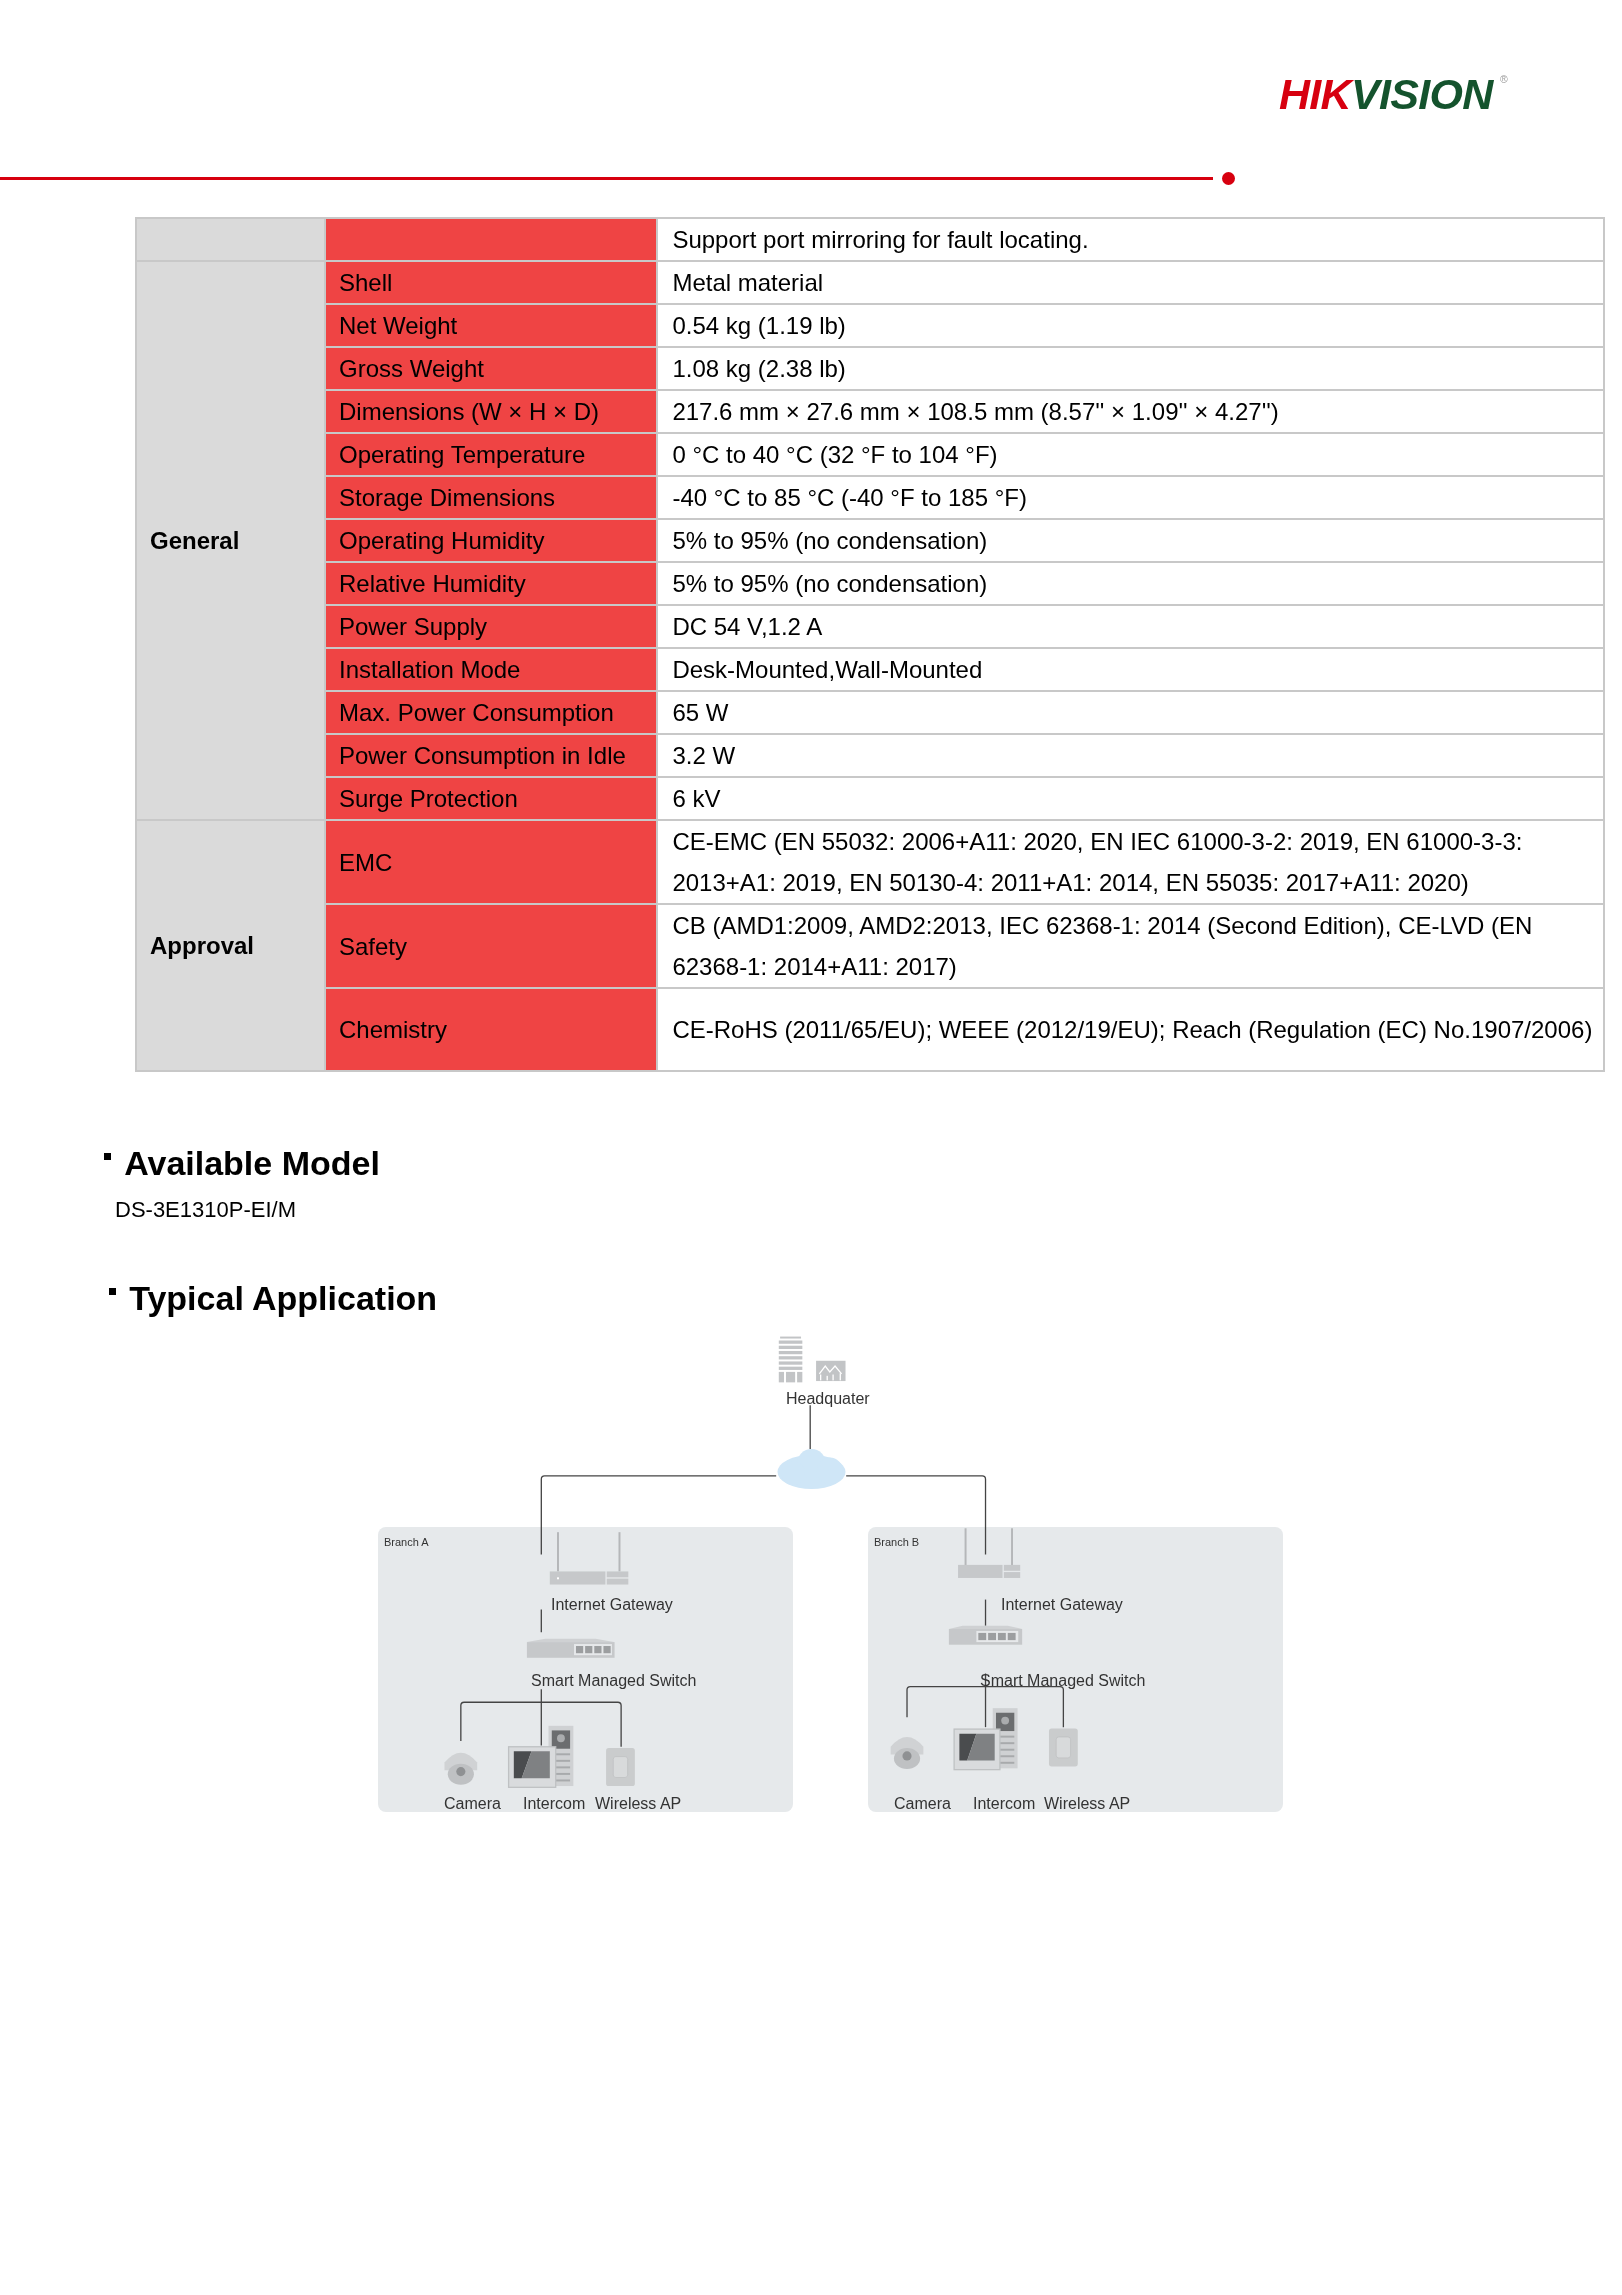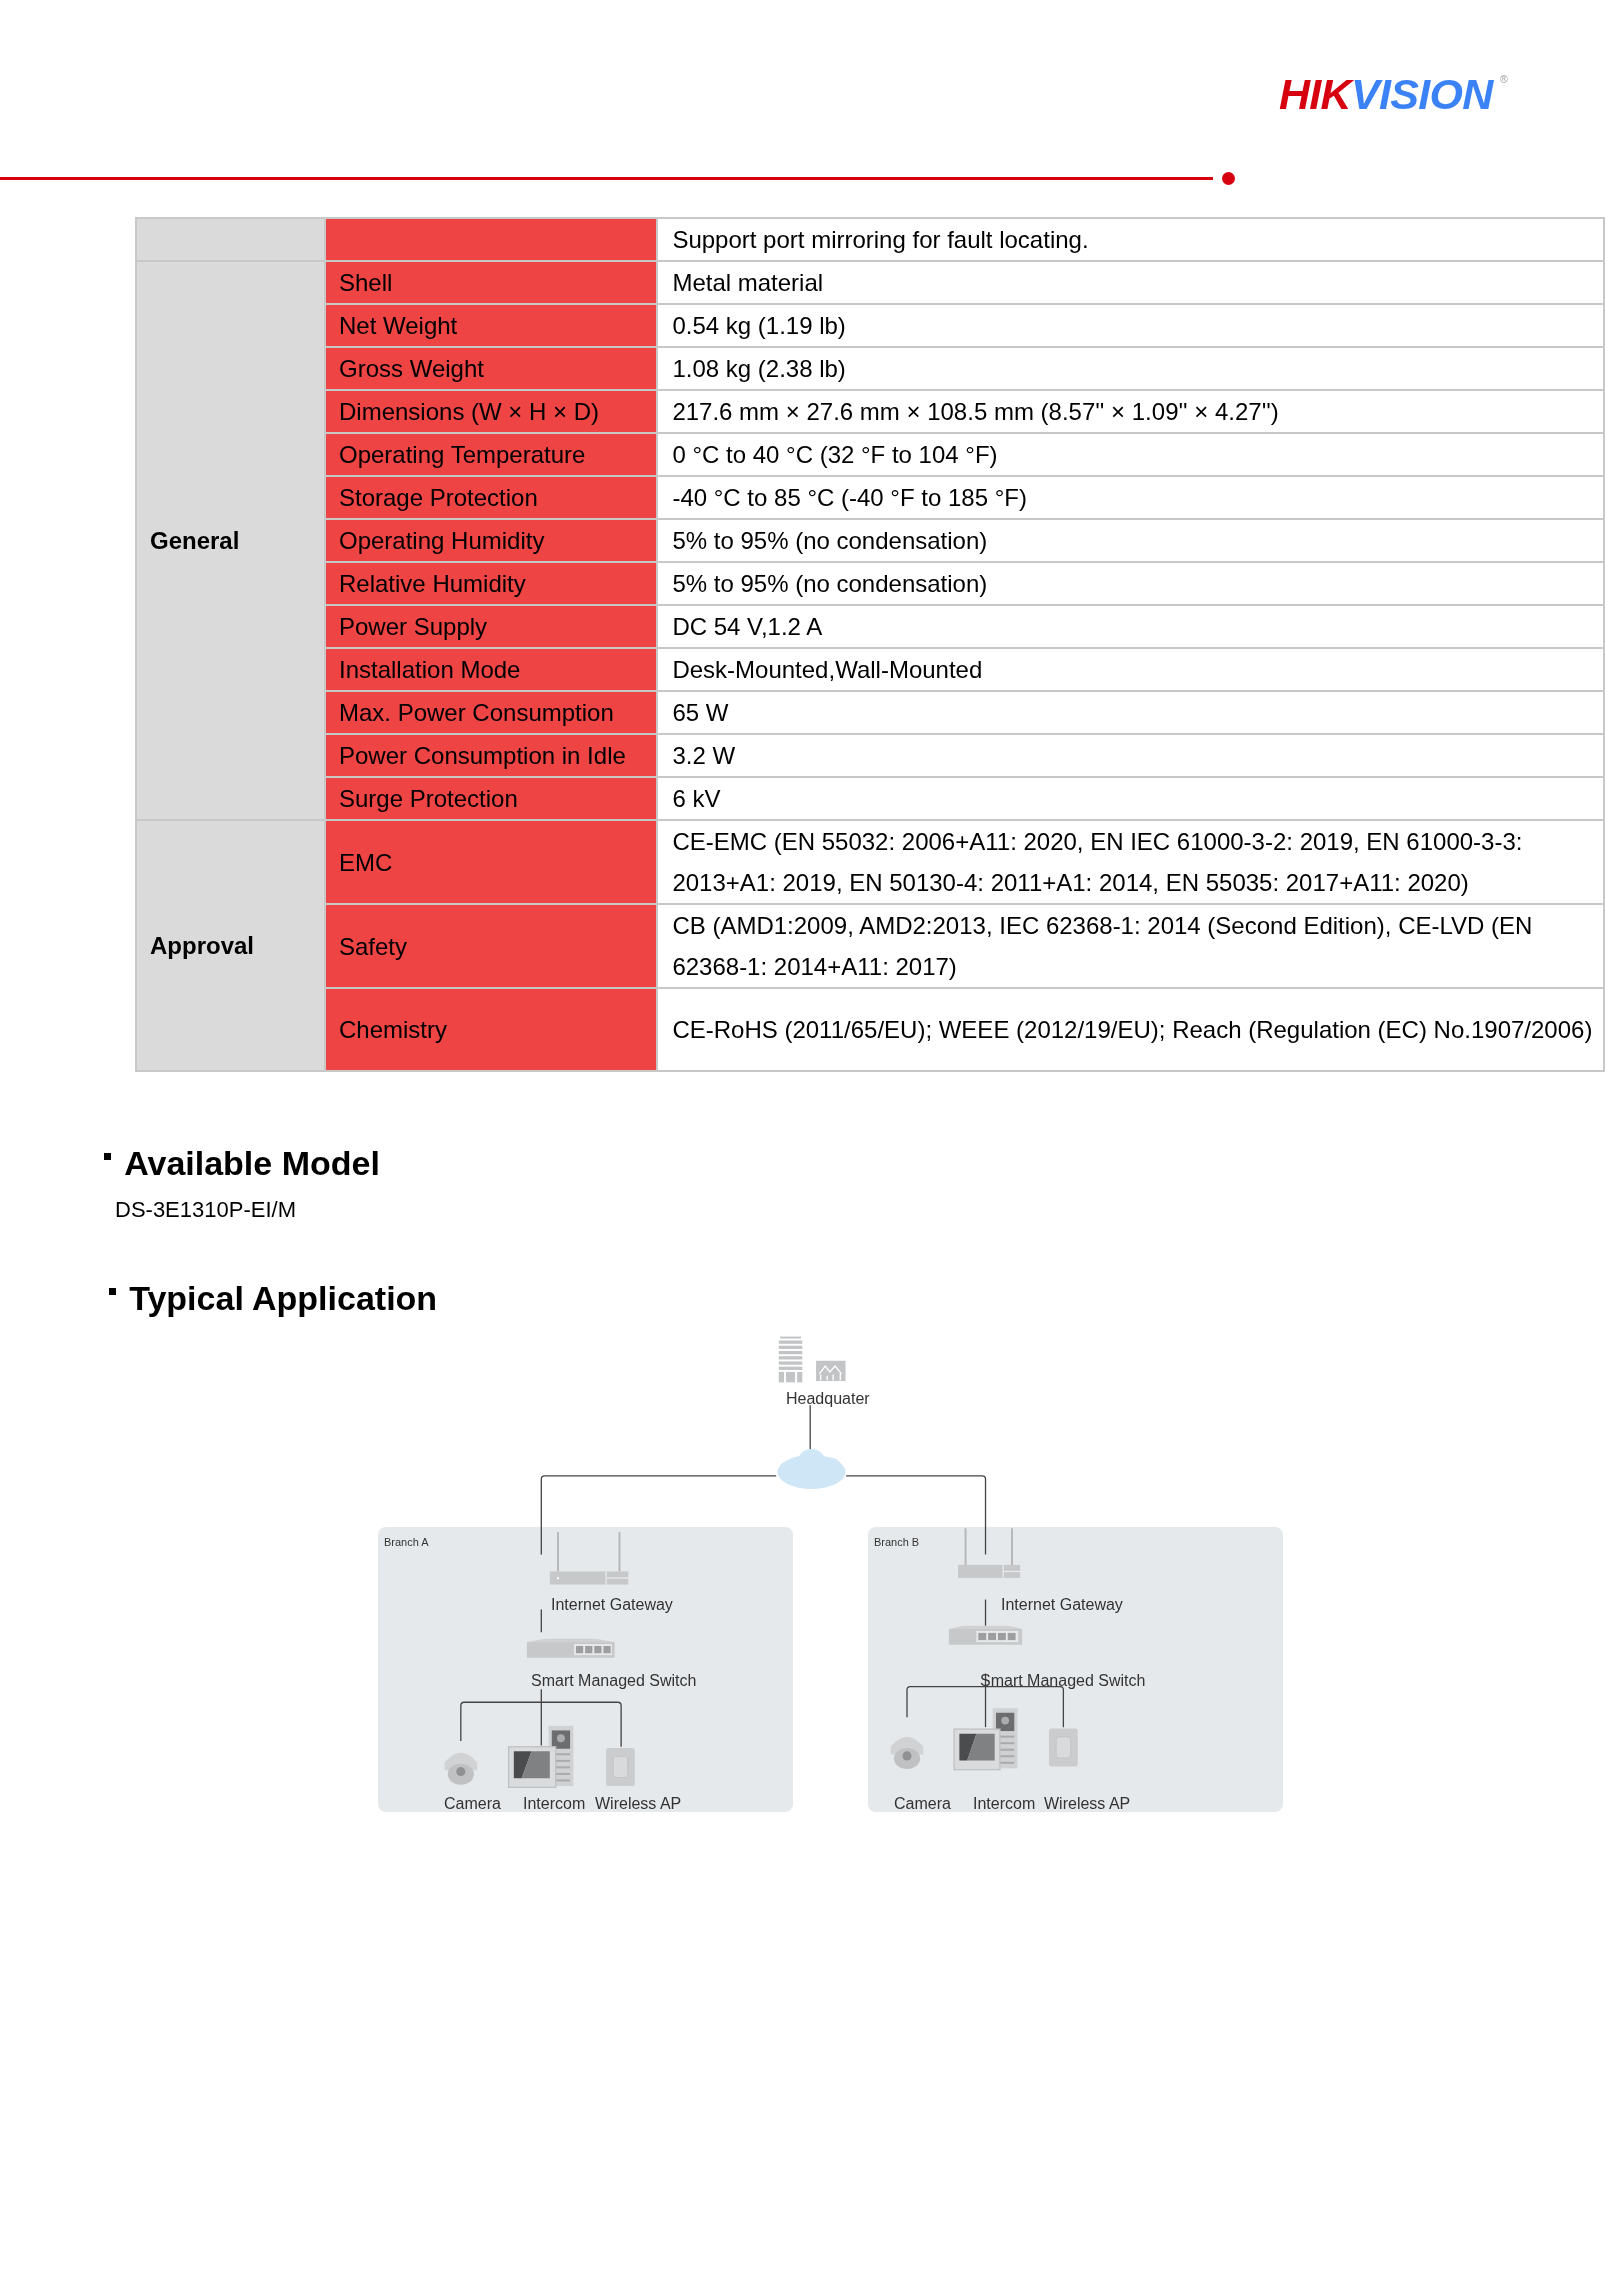--- a/index.html
+++ b/index.html
@@ -3,21 +3,21 @@
 <meta charset="utf-8">
 <style>
   html, body { margin:0; padding:0; background:#ffffff; }
   body { width:1623px; height:2295px; position:relative; overflow:hidden;
          font-family:"Liberation Sans", "DejaVu Sans", sans-serif; color:#000; }
 
   
   .logo { position:absolute; left:1279px; top:73px; font-size:43px; font-weight:bold;
           font-style:italic; letter-spacing:-0.7px; line-height:1; }
   .logo .hik { color:#d7000f; }
-  .logo .vision { color:#3b82f6; }
+  .logo .vision { color:#14532d; }
   .logo .reg { position:absolute; right:-14.4px; top:1.3px; font-size:10.5px; color:#9a9a9a; font-style:normal; font-weight:normal; }
   .redline { position:absolute; left:0; top:177px; width:1213px; height:2.6px; background:#d7000f; }
   .reddot { position:absolute; left:1222px; top:172px; width:13px; height:13px; border-radius:50%; background:#d7000f; }
 
   
   table.spec { position:absolute; left:135px; top:217px; width:1470px; border-collapse:collapse;
                table-layout:fixed; font-size:24px; line-height:41px;border-radius:13px; }
   table.spec td { border:2.6px solid #c8c8c8; padding:0 0 0 13px; vertical-align:middle; }
   table.spec td.c1 { background:#dadada; font-weight:bold; padding-left:13px; }
   table.spec td.c2 { background:#ef4444; }
@@ -74,21 +74,21 @@
     </tr>
     <tr class="single">
       <td class="c2">Dimensions (W × H × D)</td>
       <td class="c3">217.6 mm × 27.6 mm × 108.5 mm (8.57'' × 1.09'' × 4.27'')</td>
     </tr>
     <tr class="single">
       <td class="c2">Operating Temperature</td>
       <td class="c3">0 °C to 40 °C (32 °F to 104 °F)</td>
     </tr>
     <tr class="single">
-      <td class="c2">Storage Protection</td>
+      <td class="c2">Storage Dimensions</td>
       <td class="c3">-40 °C to 85 °C (-40 °F to 185 °F)</td>
     </tr>
     <tr class="single">
       <td class="c2">Operating Humidity</td>
       <td class="c3">5% to 95% (no condensation)</td>
     </tr>
     <tr class="single">
       <td class="c2">Relative Humidity</td>
       <td class="c3">5% to 95% (no condensation)</td>
     </tr>

